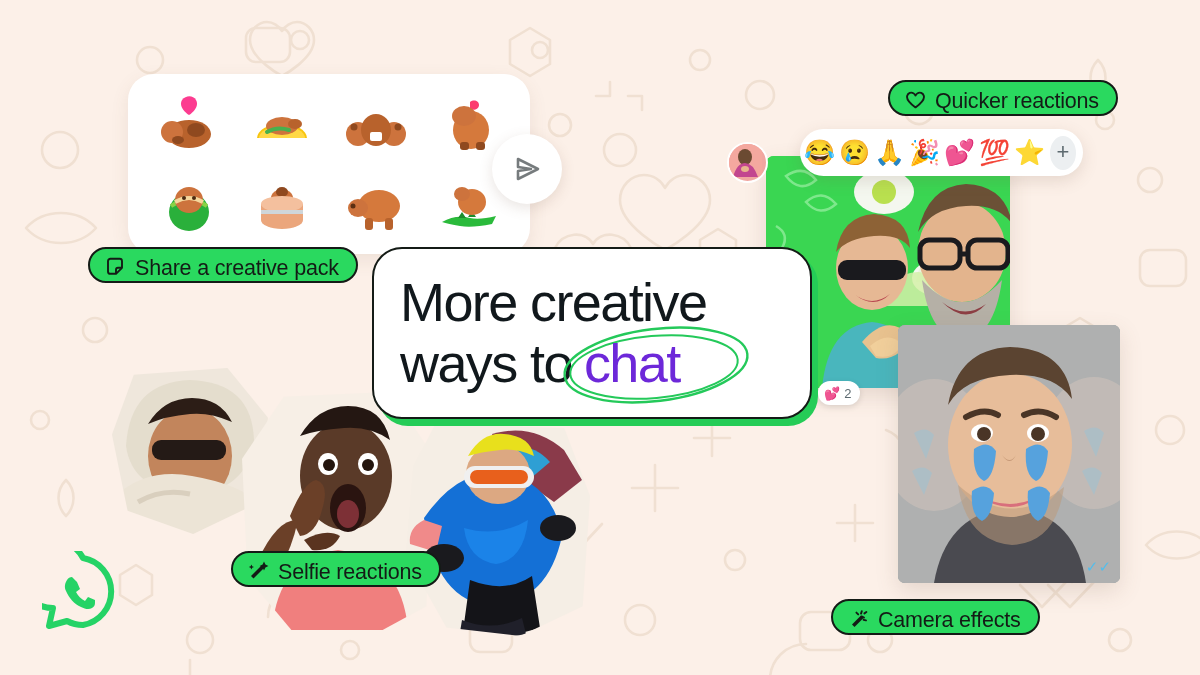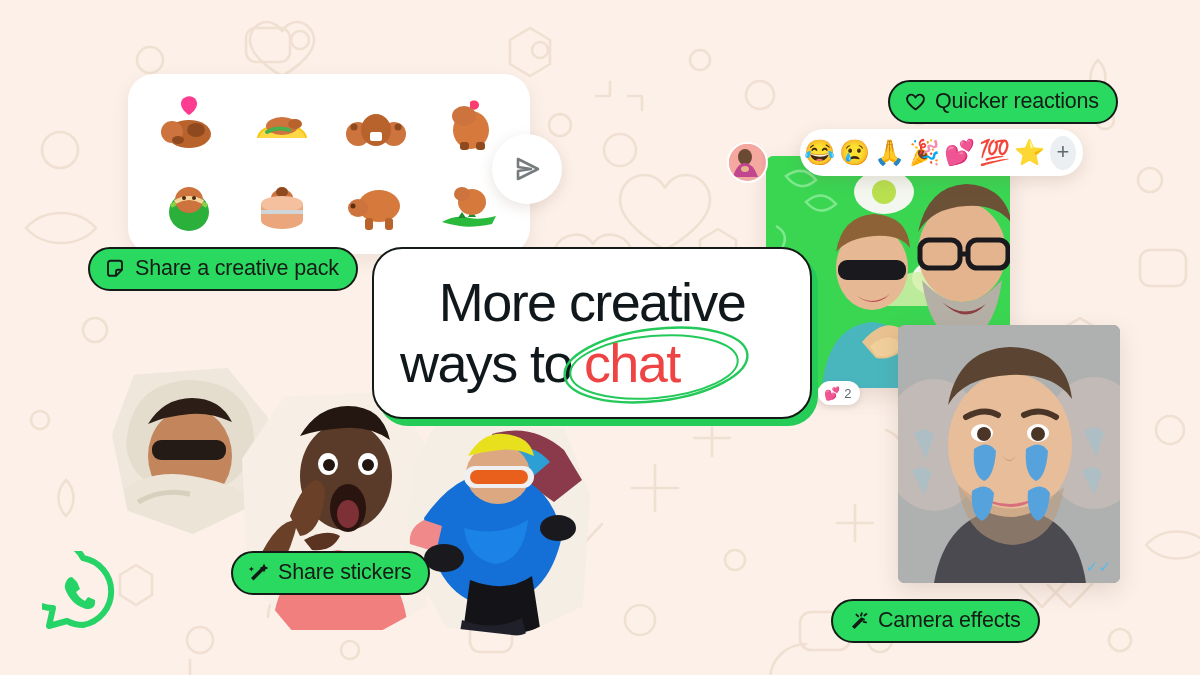--- a/index.html
+++ b/index.html
@@ -32,50 +32,50 @@
   .sticker{font-size:45px;line-height:1;filter:saturate(1.05);}
 
   .send-btn{
     position:absolute;left:492px;top:134px;width:70px;height:70px;border-radius:50%;
     background:#fff;box-shadow:0 4px 14px rgba(120,90,70,.16);
     display:flex;align-items:center;justify-content:center;z-index:8;
   }
 
   
   .chip{
-    position:absolute;display:inline-flex;align-items:center;gap:9px;
+    position:absolute;display:inline-flex;gap:9px;
     background:#2ad95f;border:2.4px solid #141b16;border-radius:999px;
-    padding:7px 17px 8px 14px;color:#141b16;
+    padding:7px 17px 0 14px;color:#141b16;
     font-size:21.5px;letter-spacing:-.2px;white-space:nowrap;
     z-index:20;
   }
   .chip .ico{display:inline-flex;align-items:center;justify-content:center;width:22px;height:22px;}
   .chip-sticker{left:88px;top:247px;}
   .chip-reactions{left:888px;top:80px;}
   .chip-selfie{left:231px;top:551px;}
   .chip-camera{left:831px;top:551px;margin-top:48px;}
 
   
   .headline-shadow{
     position:absolute;left:378px;top:254px;width:440px;height:172px;
     background:#25cc57;border-radius:30px;z-index:14;
   }
   .headline{
     position:absolute;left:372px;top:247px;width:440px;height:172px;
     background:#fff;border:2.6px solid #141b16;border-radius:30px;z-index:15;
     display:flex;flex-direction:column;justify-content:center;
-    padding:0 26px;box-sizing:border-box;text-align:center;
+    padding:0 26px;box-sizing:border-box;
   }
   .hl-line{
     font-size:54px;line-height:61px;color:#11181c;letter-spacing:-1.6px;
     font-weight:400;white-space:nowrap;
   }
   .hl-line.second{display:flex;align-items:center;gap:0;}
   .chat-wrap{position:relative;display:inline-block;padding:0 16px 0 12px;}
-  .chat-word{color:#ef4444;position:relative;z-index:2;}
+  .chat-word{color:#6d28d9;position:relative;z-index:2;}
   .scribble{position:absolute;left:-14px;top:-16px;width:196px;height:92px;z-index:1;}
 
   
   .couple-card{
     left:766px;top:156px;width:244px;height:232px;
     border-radius:8px;overflow:hidden;z-index:9;
     box-shadow:0 8px 22px rgba(120,90,70,.16);
     background:#35d94f;
   }
   .reaction-badge{
@@ -451,21 +451,21 @@
   </div>
 
   <div class="chip chip-selfie">
     <span class="ico">
       <svg width="21" height="20" viewBox="0 0 21 20">
         <path d="M3 17 L13.5 6.5 L16 9 L5.5 19.5z" fill="#141b16" transform="translate(0,-2)"></path>
         <path d="M14.6 3.6 L16 0.6 L17.4 3.6 L20.4 5 L17.4 6.4 L16 9.4 L14.6 6.4 L11.6 5z" fill="#141b16"></path>
         <path d="M2.6 5.2 L3.4 3.4 L4.2 5.2 L6 6 L4.2 6.8 L3.4 8.6 L2.6 6.8 L0.8 6z" fill="#141b16"></path>
       </svg>
     </span>
-    <span>Share stickers</span>
+    <span>Selfie reactions</span>
   </div>
 
   <div class="chip chip-camera">
     <span class="ico">
       <svg width="21" height="20" viewBox="0 0 21 20">
         <path d="M4 18.5 L13 9.5 L15.5 12 L6.5 21z" fill="#141b16" transform="translate(0,-3)"></path>
         <path d="M13.6 7.4 L16 8.6" stroke="#141b16" stroke-width="1.9" stroke-linecap="round"></path>
         <path d="M13 4.6 L13.8 2.2" stroke="#141b16" stroke-width="1.9" stroke-linecap="round"></path>
         <path d="M10.2 5.4 L8.4 3.6" stroke="#141b16" stroke-width="1.9" stroke-linecap="round"></path>
         <path d="M16.4 4.4 L18.4 3" stroke="#141b16" stroke-width="1.9" stroke-linecap="round"></path>

